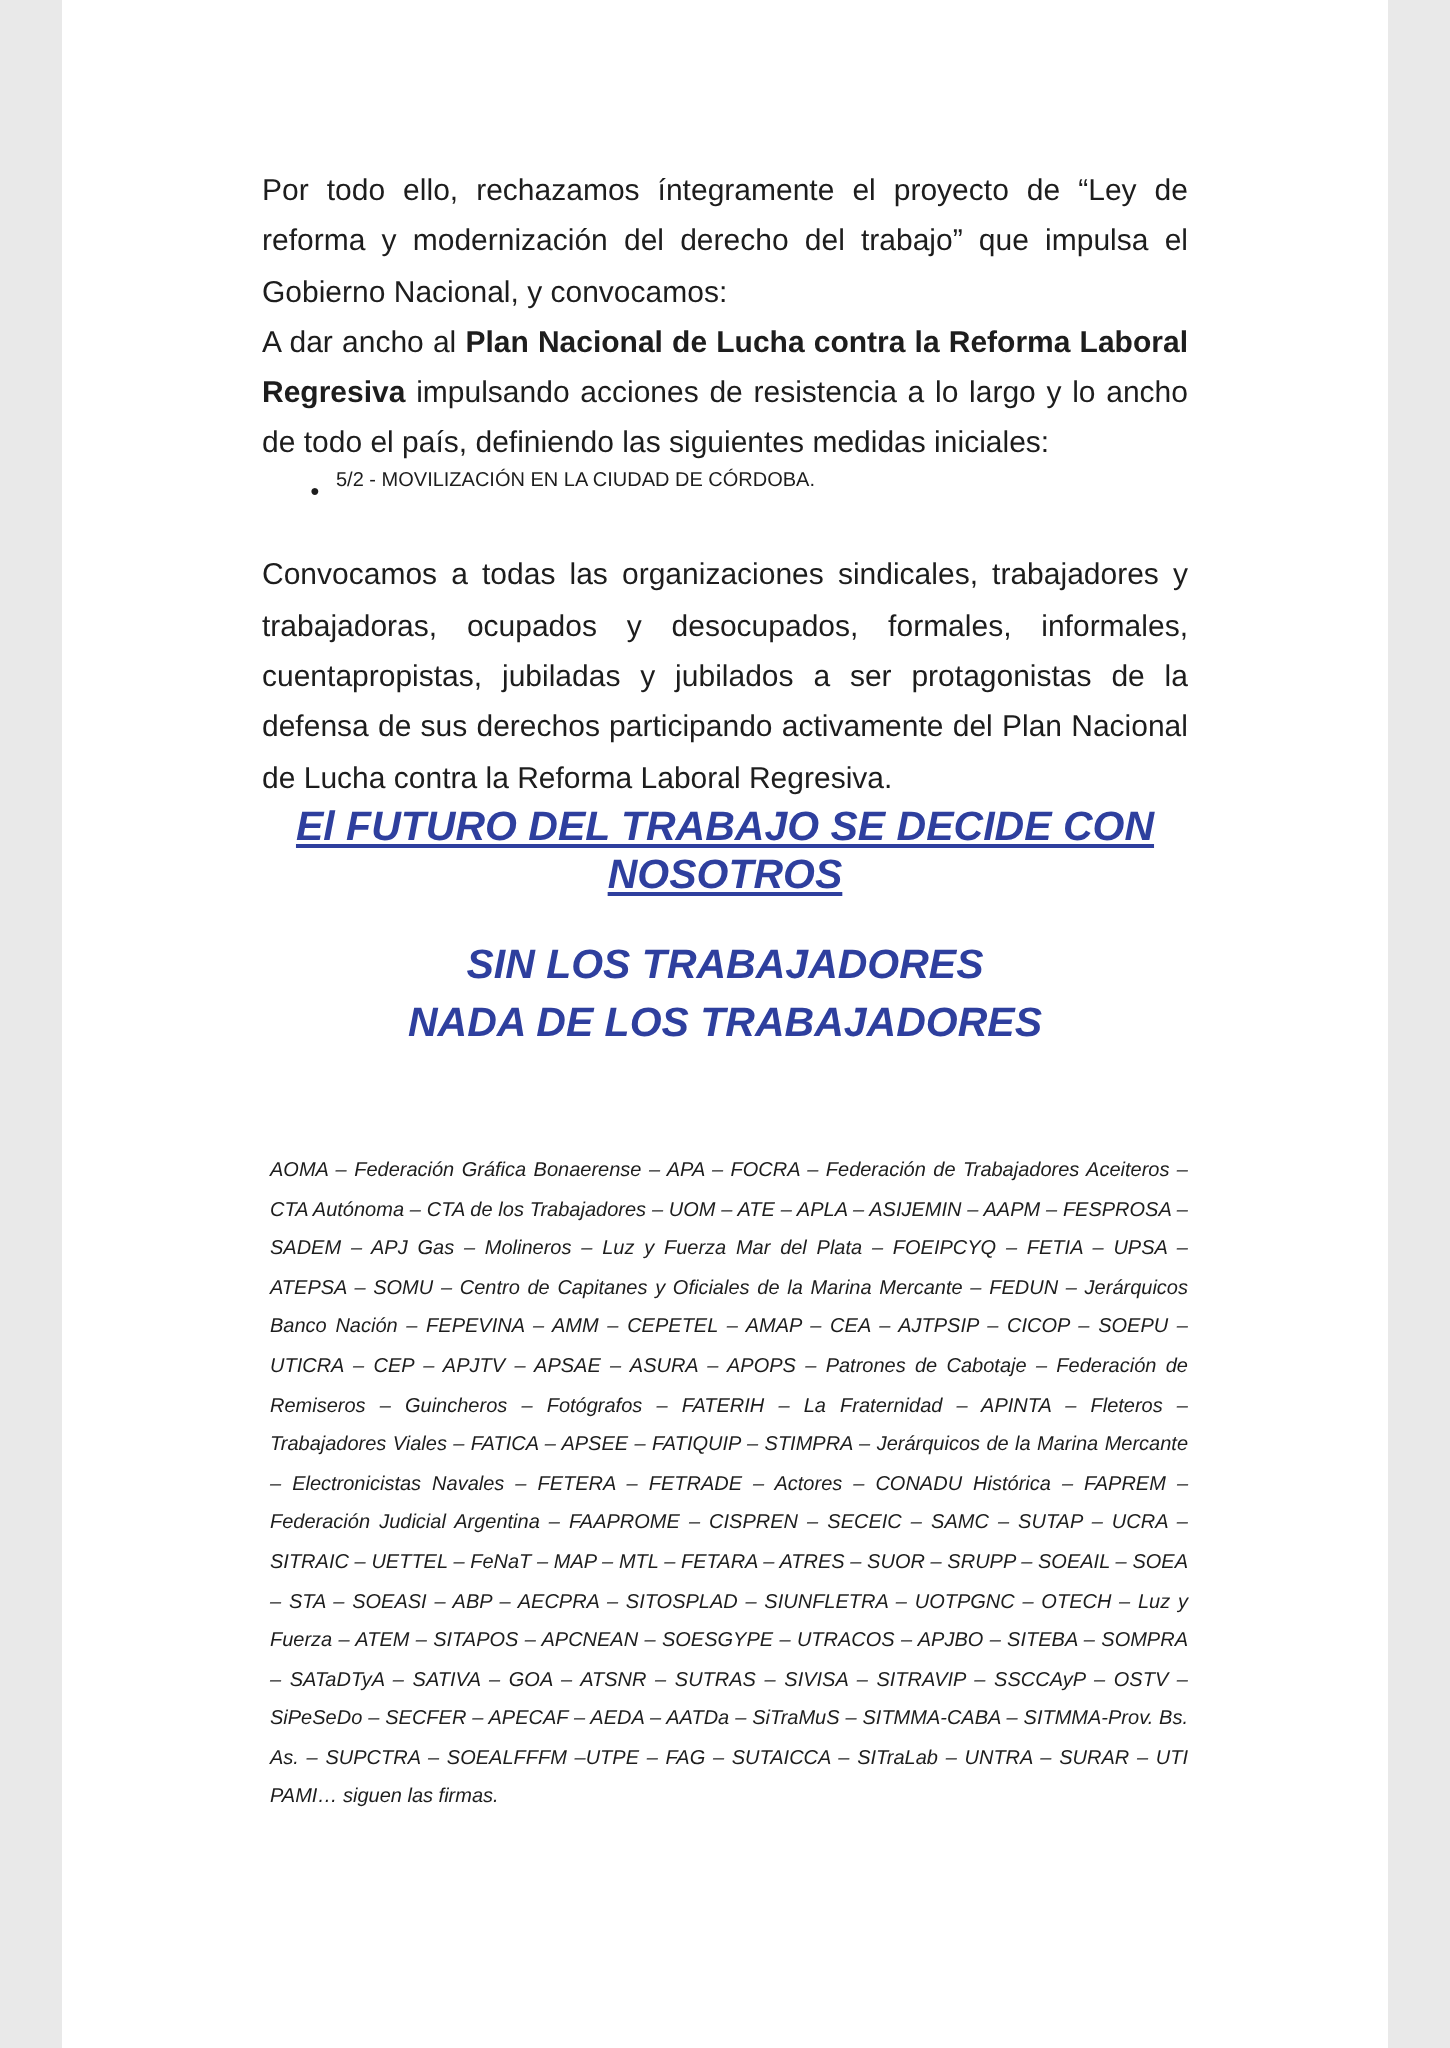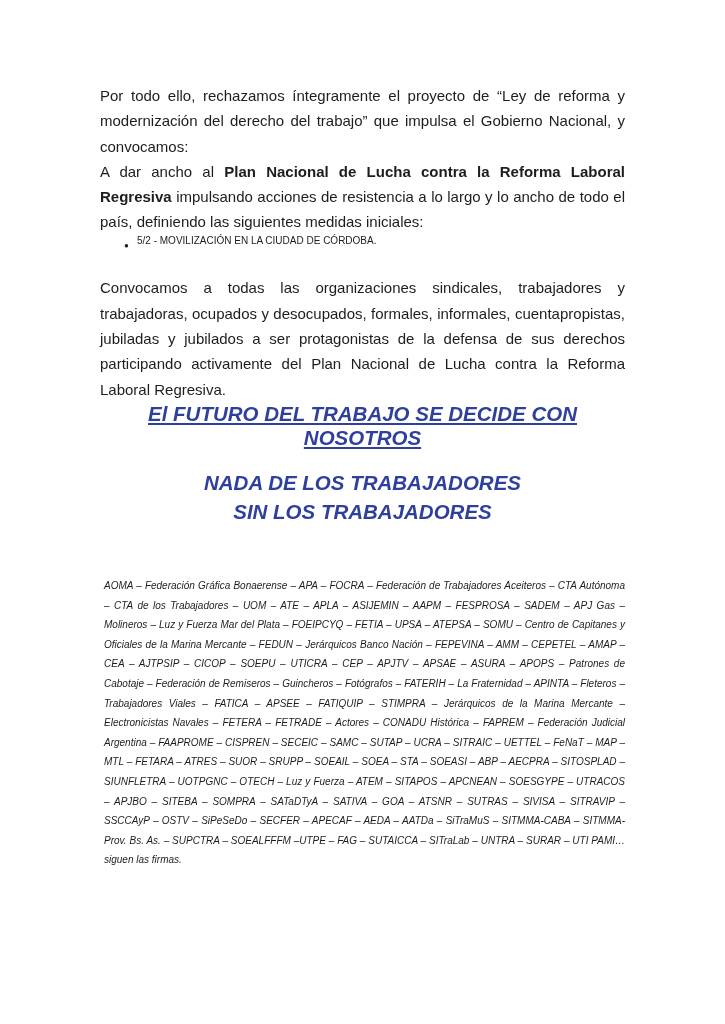--- a/index.html
+++ b/index.html
@@ -9,21 +9,21 @@
     --slogan-blue:#2e3f9e;
   }
   html,body{margin:0;padding:0;}
   body{
     background:#e9e9e9;
     font-family:"Liberation Sans", sans-serif;
     -webkit-font-smoothing:antialiased;
   }
   .page{
     position:relative;
-    width:725px;
+    width:663px;
     height:1024px;
     margin:0 auto;
     background:var(--page-bg);
     box-sizing:border-box;
     padding:83px 100px 0 100px;
     color:var(--text-color);
     overflow:hidden;
   }
   .para{
     margin:0;
@@ -90,19 +90,19 @@
 
   <ul class="measures">
     <li class="measure">5/2 - MOVILIZACIÓN EN LA CIUDAD DE CÓRDOBA.</li>
   </ul>
 
   <p class="para call">Convocamos a todas las organizaciones sindicales, trabajadores y trabajadoras, ocupados y desocupados, formales, informales, cuentapropistas, jubiladas y jubilados a ser protagonistas de la defensa de sus derechos participando activamente del Plan Nacional de Lucha contra la Reforma Laboral Regresiva.</p>
 
   <h1 class="slogan slogan-1">El FUTURO DEL TRABAJO SE DECIDE CON NOSOTROS</h1>
 
   <h2 class="slogan slogan-2">
+    <span class="slogan-line">SIN LOS TRABAJADORES</span>
     <span class="slogan-line">NADA DE LOS TRABAJADORES</span>
-    <span class="slogan-line">SIN LOS TRABAJADORES</span>
   </h2>
 
   <p class="signatories">AOMA – Federación Gráfica Bonaerense – APA – FOCRA – Federación de Trabajadores Aceiteros – CTA Autónoma – CTA de los Trabajadores – UOM – ATE – APLA – ASIJEMIN – AAPM – FESPROSA – SADEM – APJ Gas – Molineros – Luz y Fuerza Mar del Plata – FOEIPCYQ – FETIA – UPSA – ATEPSA – SOMU – Centro de Capitanes y Oficiales de la Marina Mercante – FEDUN – Jerárquicos Banco Nación – FEPEVINA – AMM – CEPETEL – AMAP – CEA – AJTPSIP – CICOP – SOEPU – UTICRA – CEP – APJTV – APSAE – ASURA – APOPS – Patrones de Cabotaje – Federación de Remiseros – Guincheros – Fotógrafos – FATERIH – La Fraternidad – APINTA – Fleteros – Trabajadores Viales – FATICA – APSEE – FATIQUIP – STIMPRA – Jerárquicos de la Marina Mercante – Electronicistas Navales – FETERA – FETRADE – Actores – CONADU Histórica – FAPREM – Federación Judicial Argentina – FAAPROME – CISPREN – SECEIC – SAMC – SUTAP – UCRA – SITRAIC – UETTEL – FeNaT – MAP – MTL – FETARA – ATRES – SUOR – SRUPP – SOEAIL – SOEA – STA – SOEASI – ABP – AECPRA – SITOSPLAD – SIUNFLETRA – UOTPGNC – OTECH – Luz y Fuerza – ATEM – SITAPOS – APCNEAN – SOESGYPE – UTRACOS – APJBO – SITEBA – SOMPRA – SATaDTyA – SATIVA – GOA – ATSNR – SUTRAS – SIVISA – SITRAVIP – SSCCAyP – OSTV – SiPeSeDo – SECFER – APECAF – AEDA – AATDa – SiTraMuS – SITMMA-CABA – SITMMA-Prov. Bs. As. – SUPCTRA – SOEALFFFM –UTPE – FAG – SUTAICCA – SITraLab – UNTRA – SURAR – UTI PAMI… siguen las firmas.</p>
 
 </div>
 
 </body></html>

